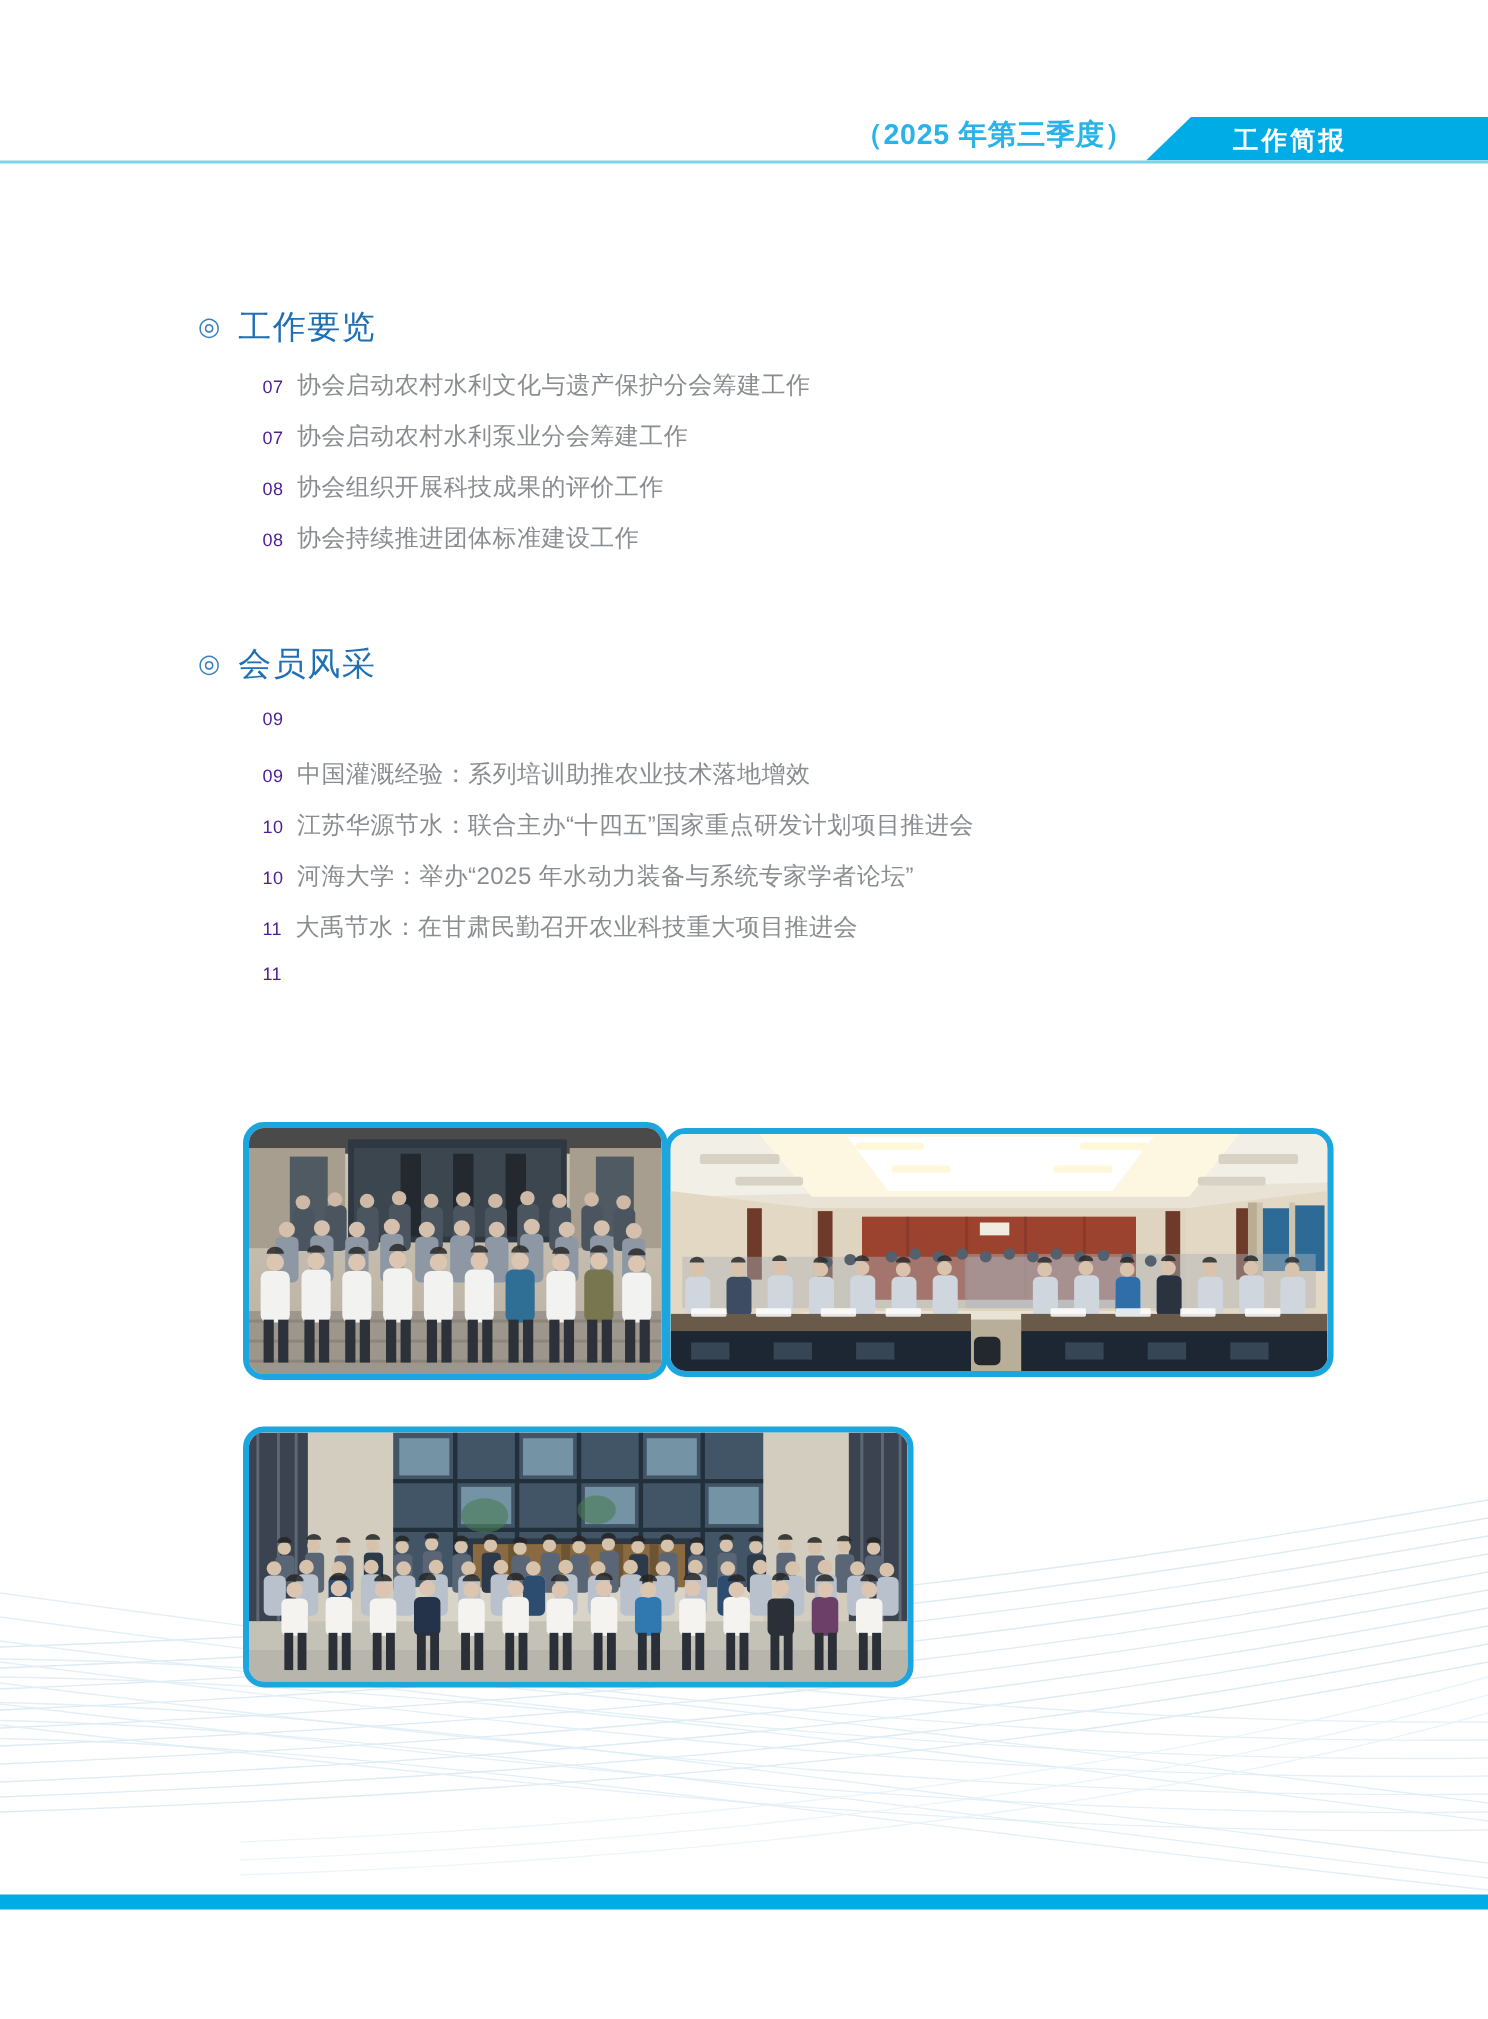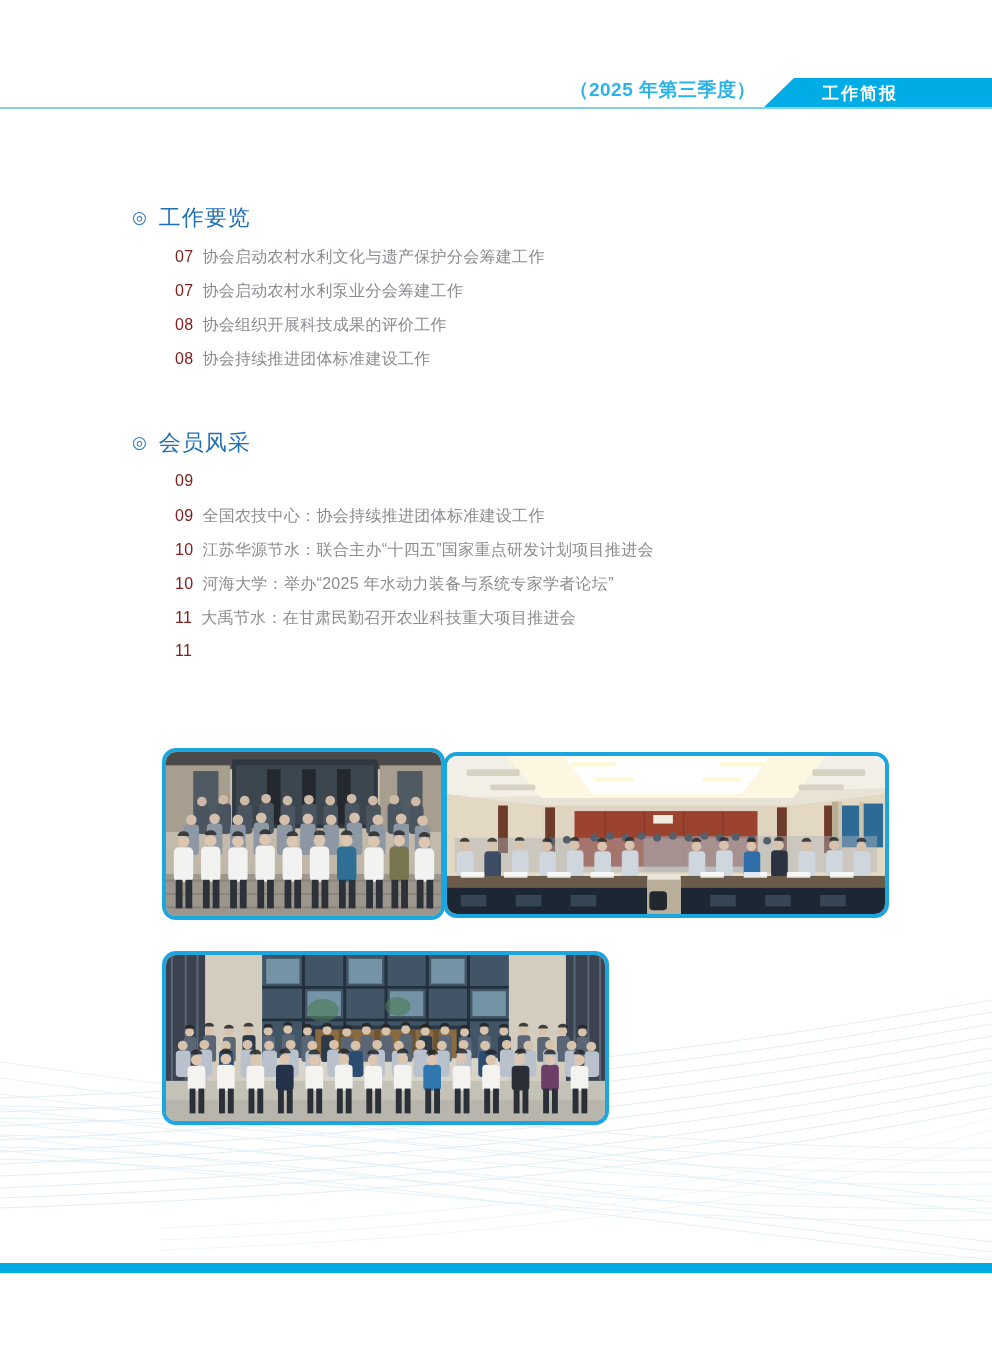--- a/index.html
+++ b/index.html
@@ -62,21 +62,21 @@
     font-size:22px; font-weight:normal; color:#1f6fb4;
     letter-spacing:1px; white-space:nowrap;
   }
 
   .toc-list{ margin-top:14px; margin-left:43px; }
   .toc-item{
     display:flex; align-items:baseline; gap:9px;
     height:34px; white-space:nowrap;
   }
   .toc-page{
-    font-size:16px; color:#7f1d1d; letter-spacing:.3px;
+    font-size:12px; color:#4c1d95; letter-spacing:.3px;
   }
   .toc-text{
     font-size:16px; color:#8a8d90; letter-spacing:.3px;
   }
 
   
   .photo{
     position:absolute; z-index:2;
     border:4px solid #1ba6e0;
     border-radius:14px;
@@ -172,21 +172,21 @@
     <div class="sec-head">
       <span class="sec-bullet">◎</span>
       <span class="sec-title">会员风采</span>
     </div>
     <div class="toc-list">
       <div class="toc-item">
         <span class="toc-page">09</span>
       </div>
       <div class="toc-item">
         <span class="toc-page">09</span>
-        <span class="toc-text">全国农技中心：协会持续推进团体标准建设工作</span>
+        <span class="toc-text">中国灌溉经验：系列培训助推农业技术落地增效</span>
       </div>
       <div class="toc-item">
         <span class="toc-page">10</span>
         <span class="toc-text">江苏华源节水：联合主办“十四五”国家重点研发计划项目推进会</span>
       </div>
       <div class="toc-item">
         <span class="toc-page">10</span>
         <span class="toc-text">河海大学：举办“2025 年水动力装备与系统专家学者论坛”</span>
       </div>
       <div class="toc-item">

